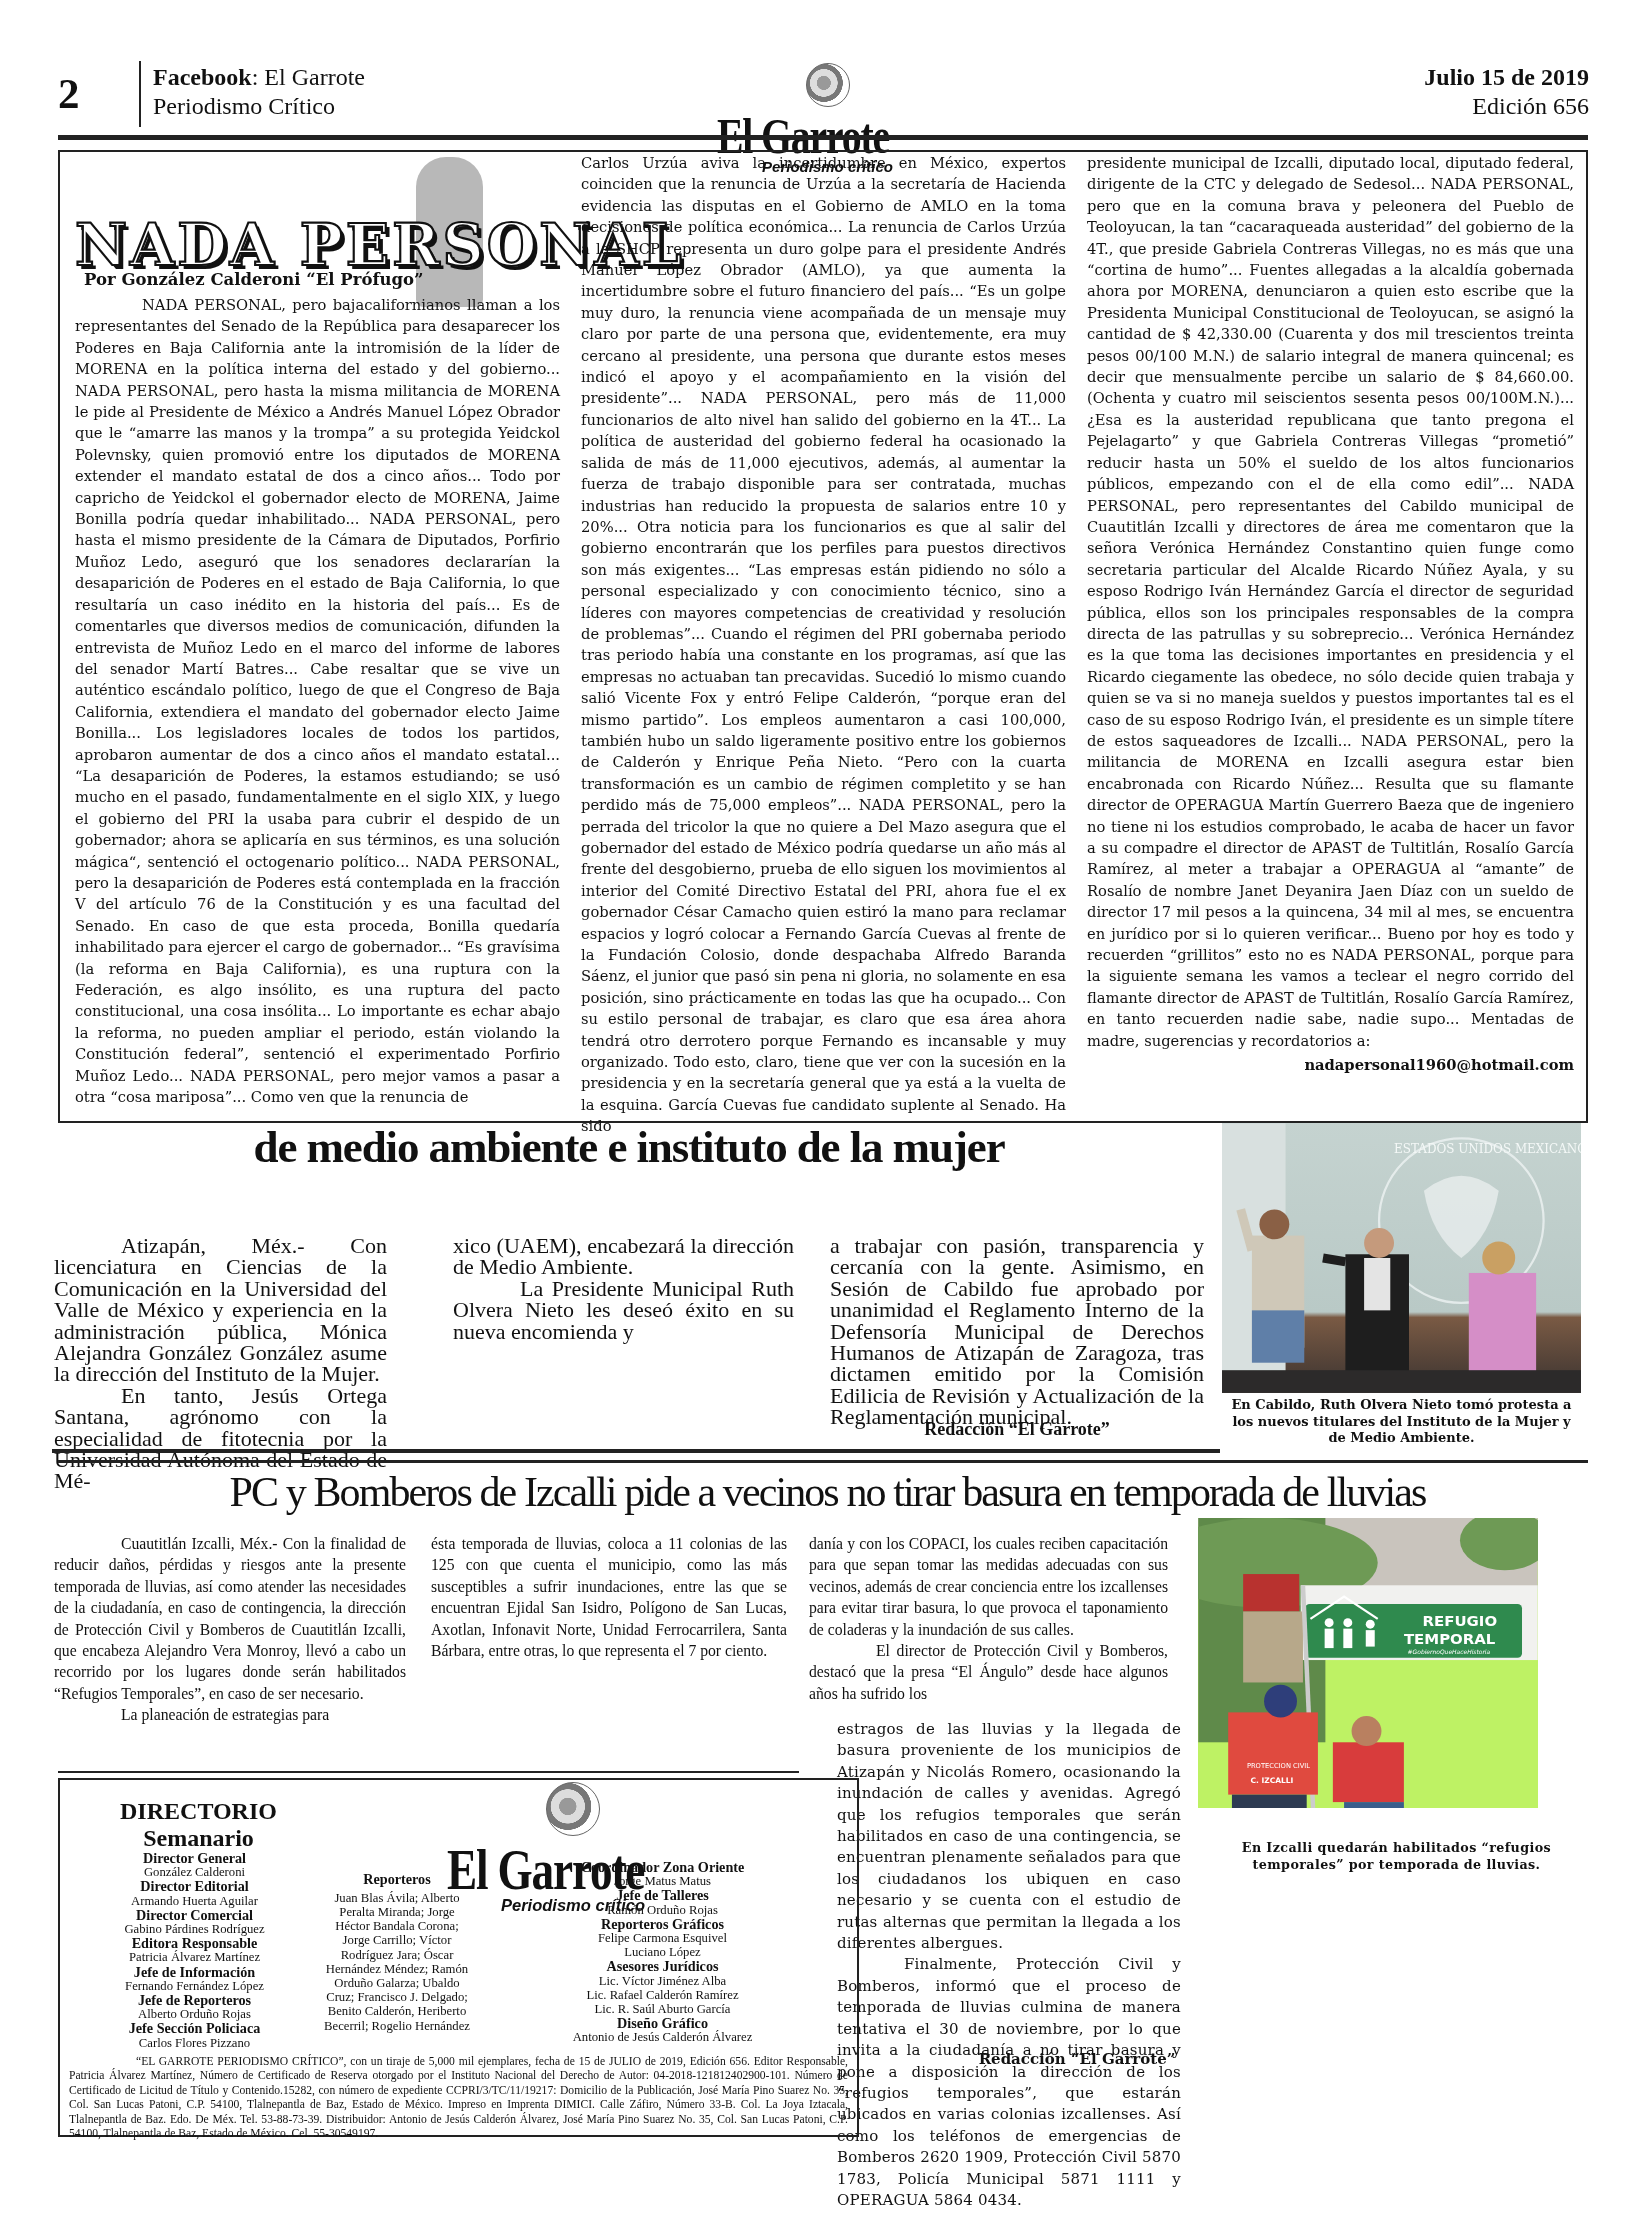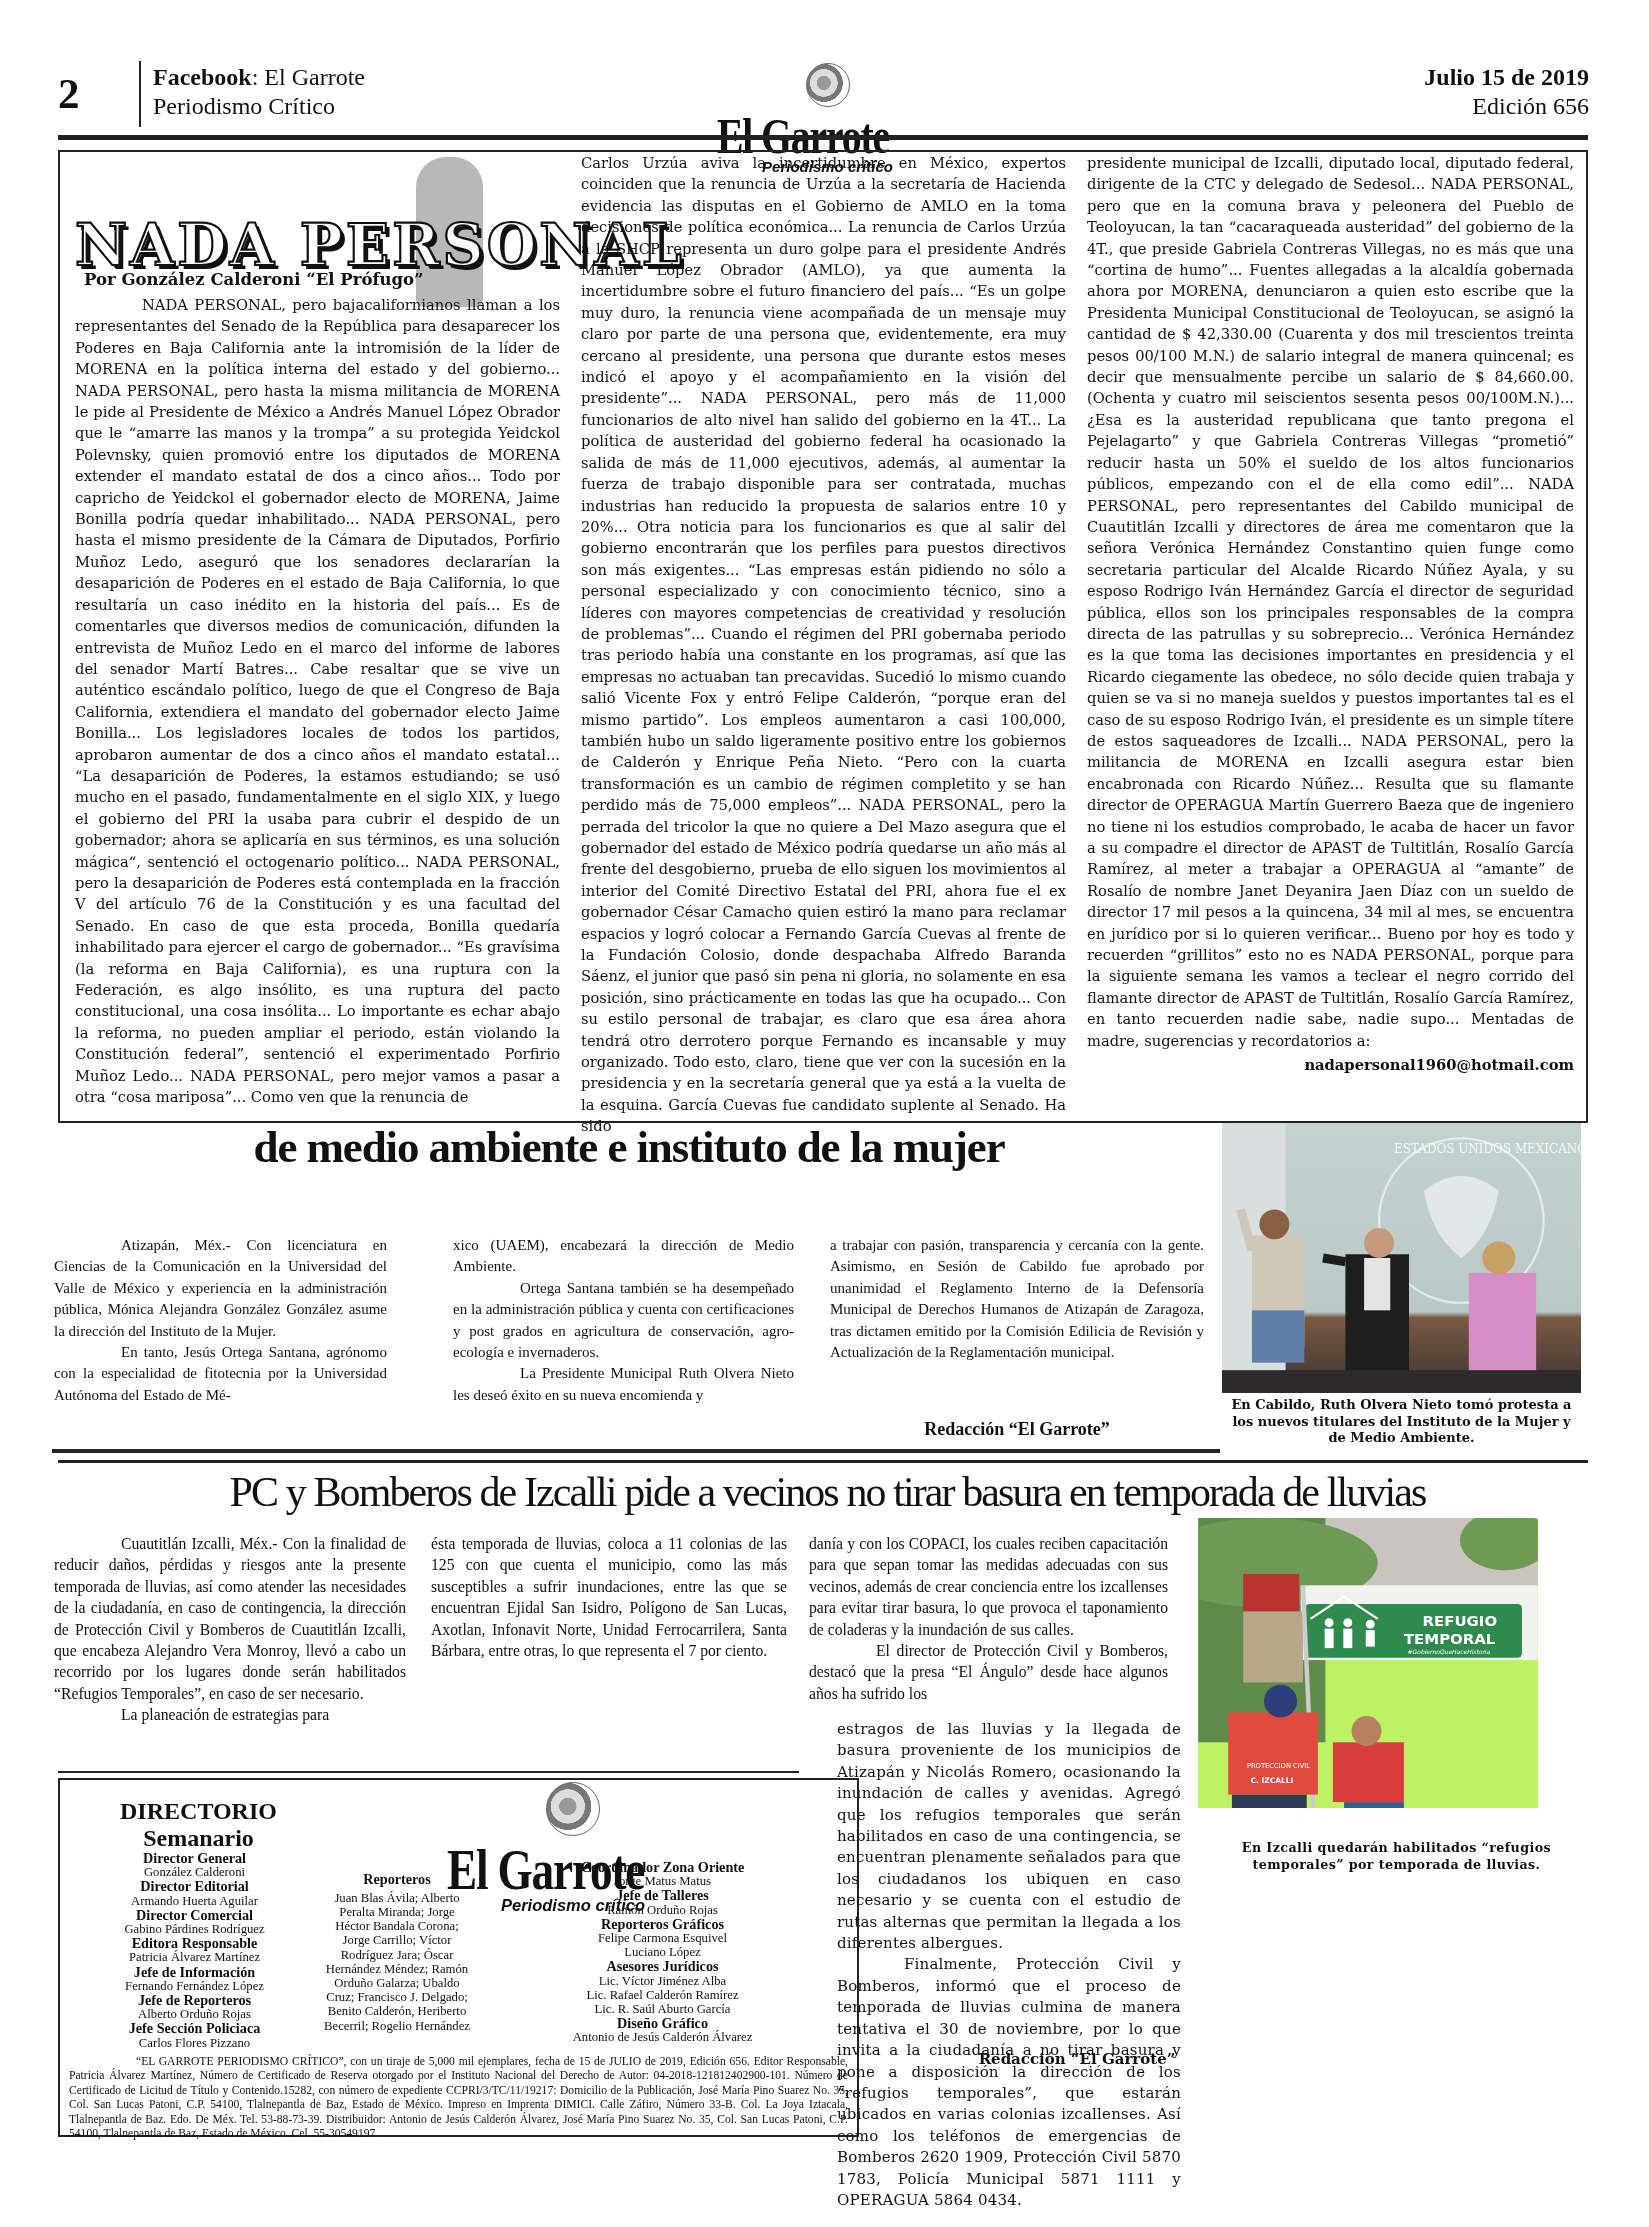--- a/index.html
+++ b/index.html
@@ -21,21 +21,21 @@
   .np-box { left:58px; top:150px; width:1530px; height:973px; border:2.2px solid #222; box-sizing:border-box; }
   .np-title { left:75px; top:211px; font-family:"DejaVu Serif", serif; font-weight:900; font-size:57px; letter-spacing:3px; color:#fff; -webkit-text-stroke:2.2px #111; text-shadow:3.7px 3.7px 0 #111; }
   .np-silhouette { left:416px; top:157px; width:67px; height:150px; background:#9a9a9a; opacity:0.7; border-radius:30px 30px 7.5px 7.5px; }
   .np-byline { left:84px; top:270px; font-family:"DejaVu Serif", serif; font-weight:bold; font-size:16.5px; }
   .col { font-family:"DejaVu Serif", serif; font-size:14.7px; line-height:21.4px; text-align:justify; }
   .col p { margin:0; }
   .ind { text-indent:67px; }
   .email { font-weight:bold; text-align:right; margin-top:3px !important; }
   
   .headline { font-family:"Liberation Serif", serif; font-weight:bold; text-align:center; letter-spacing:-1.1px; }
-  .cond { font-family:"Liberation Serif", serif; font-size:15px; line-height:21.4px; text-align:justify; }
+  .cond { font-family:"Liberation Serif", serif; font-size:22px; line-height:21.4px; text-align:justify; }
   .cond p { margin:0; }
   .credit { font-family:"Liberation Serif", serif; font-weight:bold; font-size:18px; text-align:center; }
   .photo { overflow:hidden; }
   .caption { font-family:"DejaVu Serif", serif; font-weight:bold; font-size:13px; line-height:16.5px; text-align:center; }
   
   .dir-box { left:58px; top:1778px; width:801px; height:359px; border:2.2px solid #222; box-sizing:border-box; }
   .dir-title { font-family:"Liberation Serif", serif; font-weight:bold; font-size:24px; line-height:27px; text-align:center; }
   .dir-col { font-family:"Liberation Serif", serif; font-size:12.7px; line-height:14.2px; text-align:center; }
   .dir-col .role { font-weight:bold; font-size:14.2px; }
   .legal { font-family:"Liberation Serif", serif; font-size:11.6px; line-height:14.4px; text-align:justify; }
@@ -79,21 +79,20 @@
 
 <div class="abs headline" style="left:45px;top:1123px;width:1168px;font-size:45px;line-height:48px;">
   <div>de medio ambiente e instituto de la mujer</div>
 </div>
 <div class="abs cond" style="left:54px;top:1235px;width:333px;">
   <p class="ind">Atizapán, Méx.- Con licenciatura en Ciencias de la Comunicación en la Universidad del Valle de México y experiencia en la administración pública, Mónica Alejandra González González asume la dirección del Instituto de la Mujer.</p>
   <p class="ind">En tanto, Jesús Ortega Santana, agrónomo con la especialidad de fitotecnia por la Universidad Autónoma del Estado de Mé-</p>
 </div>
 <div class="abs cond" style="left:453px;top:1235px;width:341px;">
   <p>xico (UAEM), encabezará la dirección de Medio Ambiente.</p>
-  <p class="ind">Ortega Santana también se ha desempeñado en la administración pública y cuenta con certificaciones y post grados en agricultura de conservación, agro-ecología e invernaderos.</p>
   <p class="ind">La Presidente Municipal Ruth Olvera Nieto les deseó éxito en su nueva encomienda y</p>
 </div>
 <div class="abs cond" style="left:830px;top:1235px;width:374px;">
   <p>a trabajar con pasión, transparencia y cercanía con la gente. Asimismo, en Sesión de Cabildo fue aprobado por unanimidad el Reglamento Interno de la Defensoría Municipal de Derechos Humanos de Atizapán de Zaragoza, tras dictamen emitido por la Comisión Edilicia de Revisión y Actualización de la Reglamentación municipal.</p>
 </div>
 <div class="abs credit" style="left:830px;top:1419px;width:374px;">Redacción “El Garrote”</div>
 
 <div class="abs photo" style="left:1222px;top:1123px;width:359px;height:270px;background:linear-gradient(180deg,#c5d3d0 0%,#b9c9c6 70%,#7a5a44 72%,#3a3330 100%);">
   <svg width="359" height="270" viewBox="0 0 480 360">
     <rect x="0" y="0" width="85" height="340" fill="#d8e0df"></rect>

